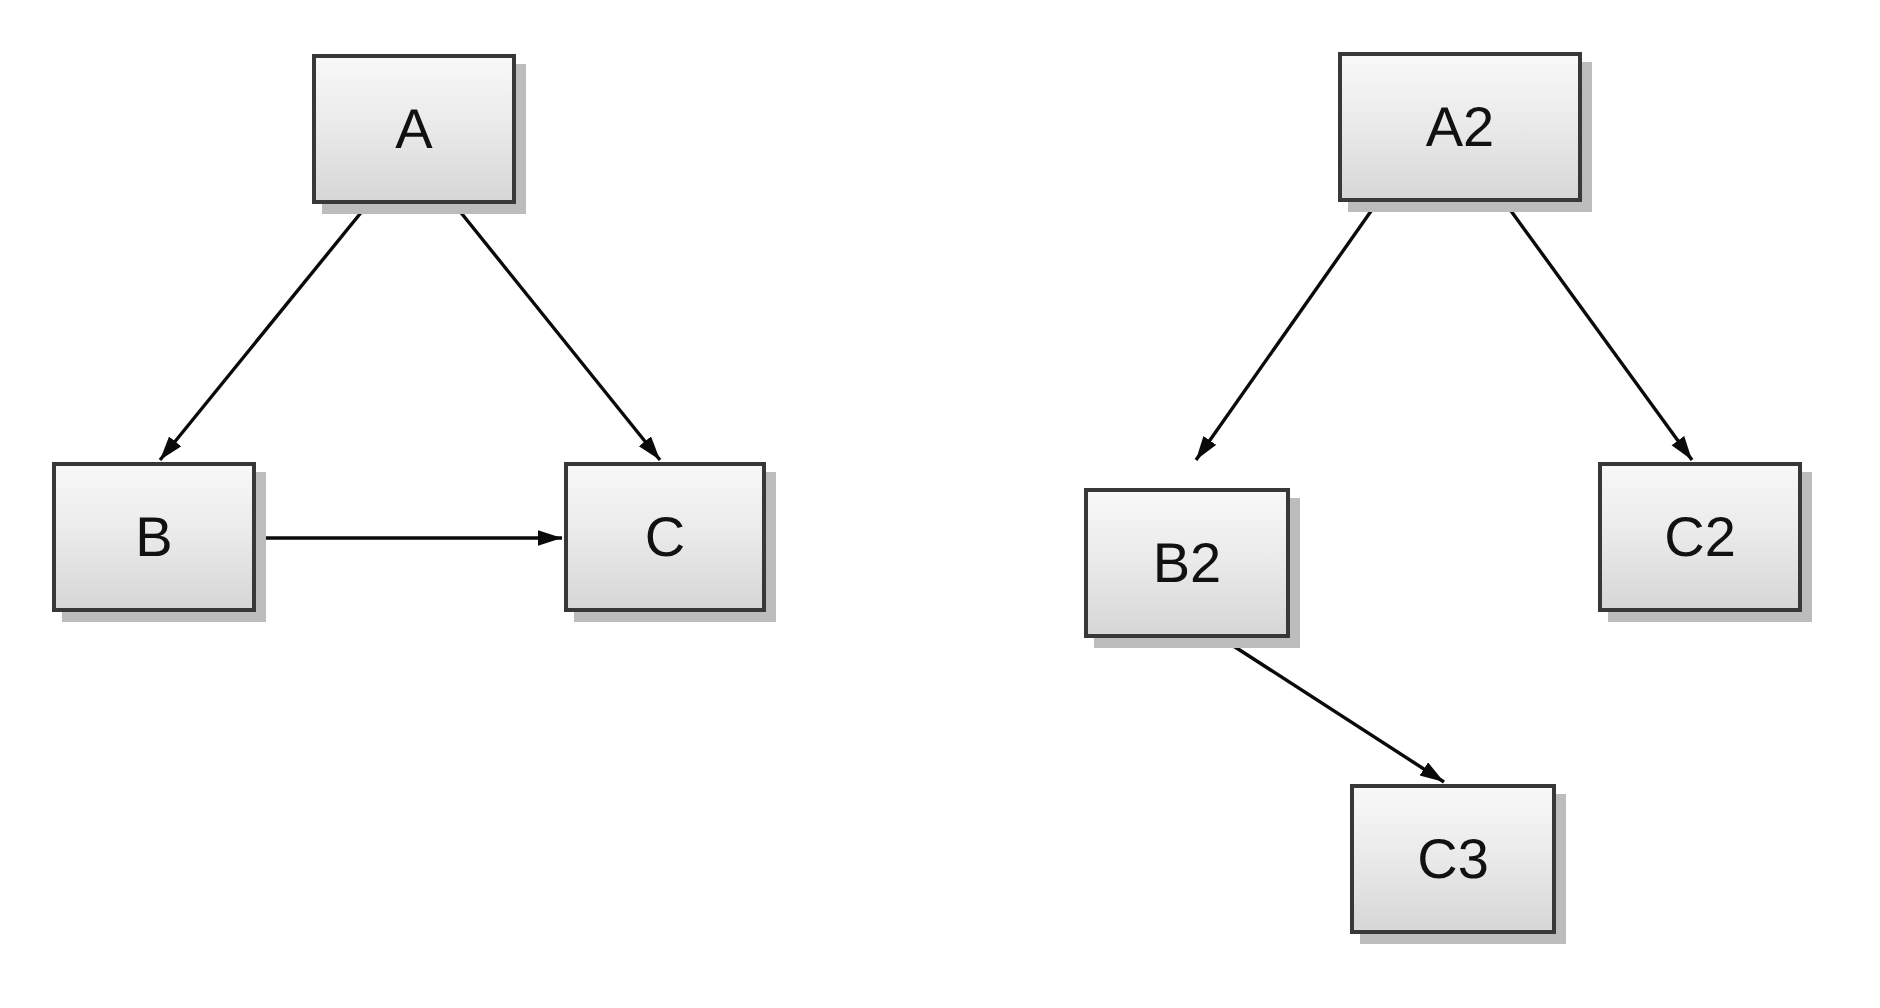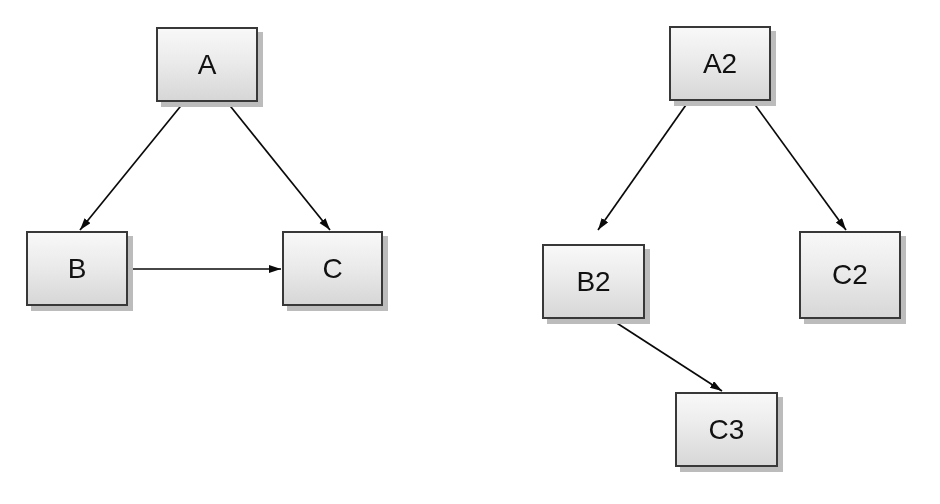--- a/index.html
+++ b/index.html
@@ -77,26 +77,26 @@
   <div id="node-layer">
       <div class="node" style="left: 156px; top: 27px; width: 102px; height: 75px;">
         <span class="node-label">A</span>
       </div>
       <div class="node" style="left: 26px; top: 231px; width: 102px; height: 75px;">
         <span class="node-label">B</span>
       </div>
       <div class="node" style="left: 282px; top: 231px; width: 101px; height: 75px;">
         <span class="node-label">C</span>
       </div>
-      <div class="node" style="left: 669px; top: 26px; width: 102px; height: 75px;">
+      <div class="node" style="left: 669px; top: 26px; width: 122px; height: 75px;">
         <span class="node-label">A2</span>
       </div>
       <div class="node" style="left: 542px; top: 244px; width: 103px; height: 75px;">
         <span class="node-label">B2</span>
       </div>
-      <div class="node" style="left: 799px; top: 231px; width: 102px; height: 88px;">
+      <div class="node" style="left: 799px; top: 231px; width: 102px; height: 75px;">
         <span class="node-label">C2</span>
       </div>
       <div class="node" style="left: 675px; top: 392px; width: 103px; height: 75px; justify-content: center;">
         <span class="node-label">C3</span>
       </div>
     </div>
 </div>
 
 </body></html>

